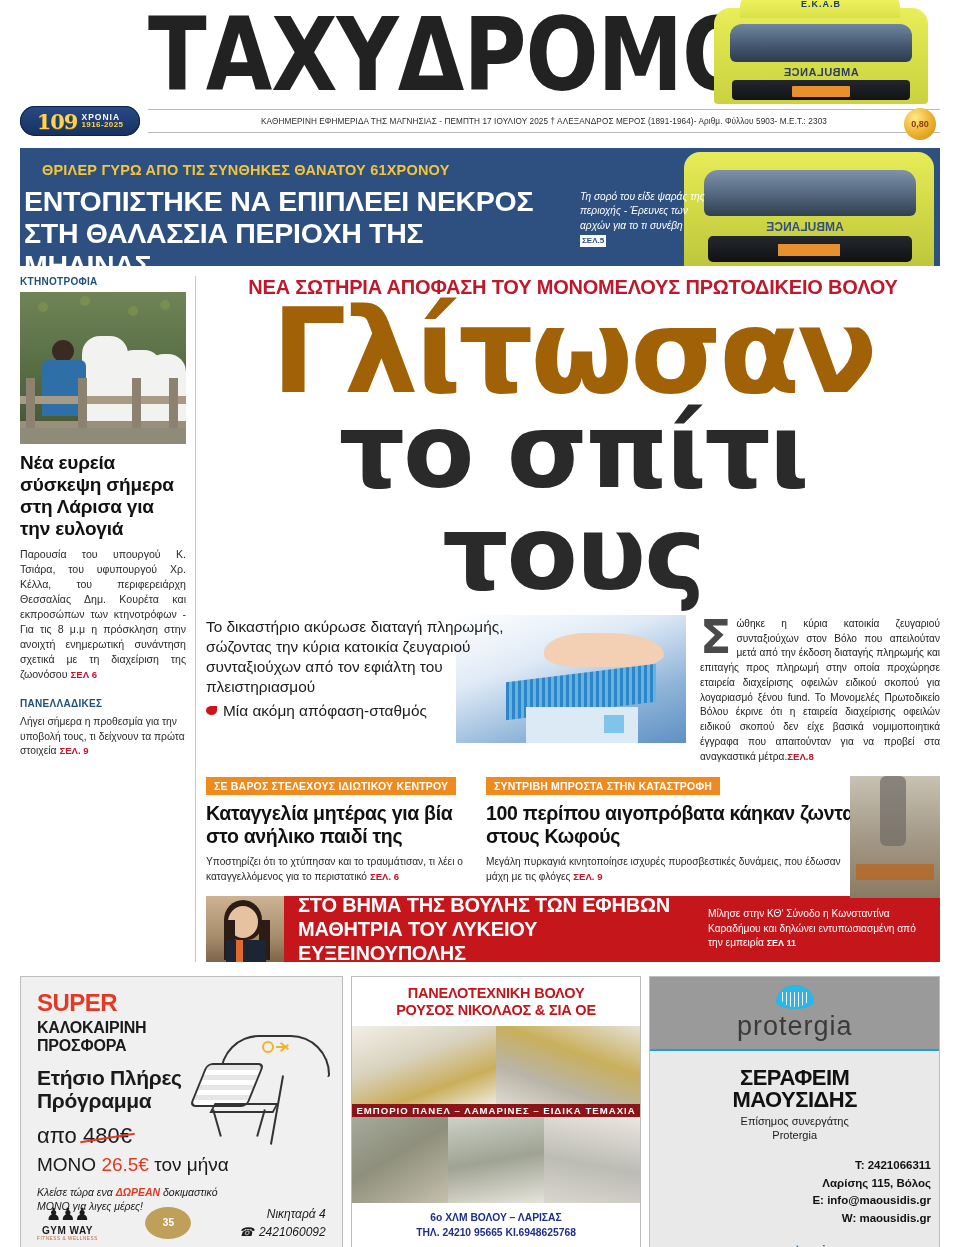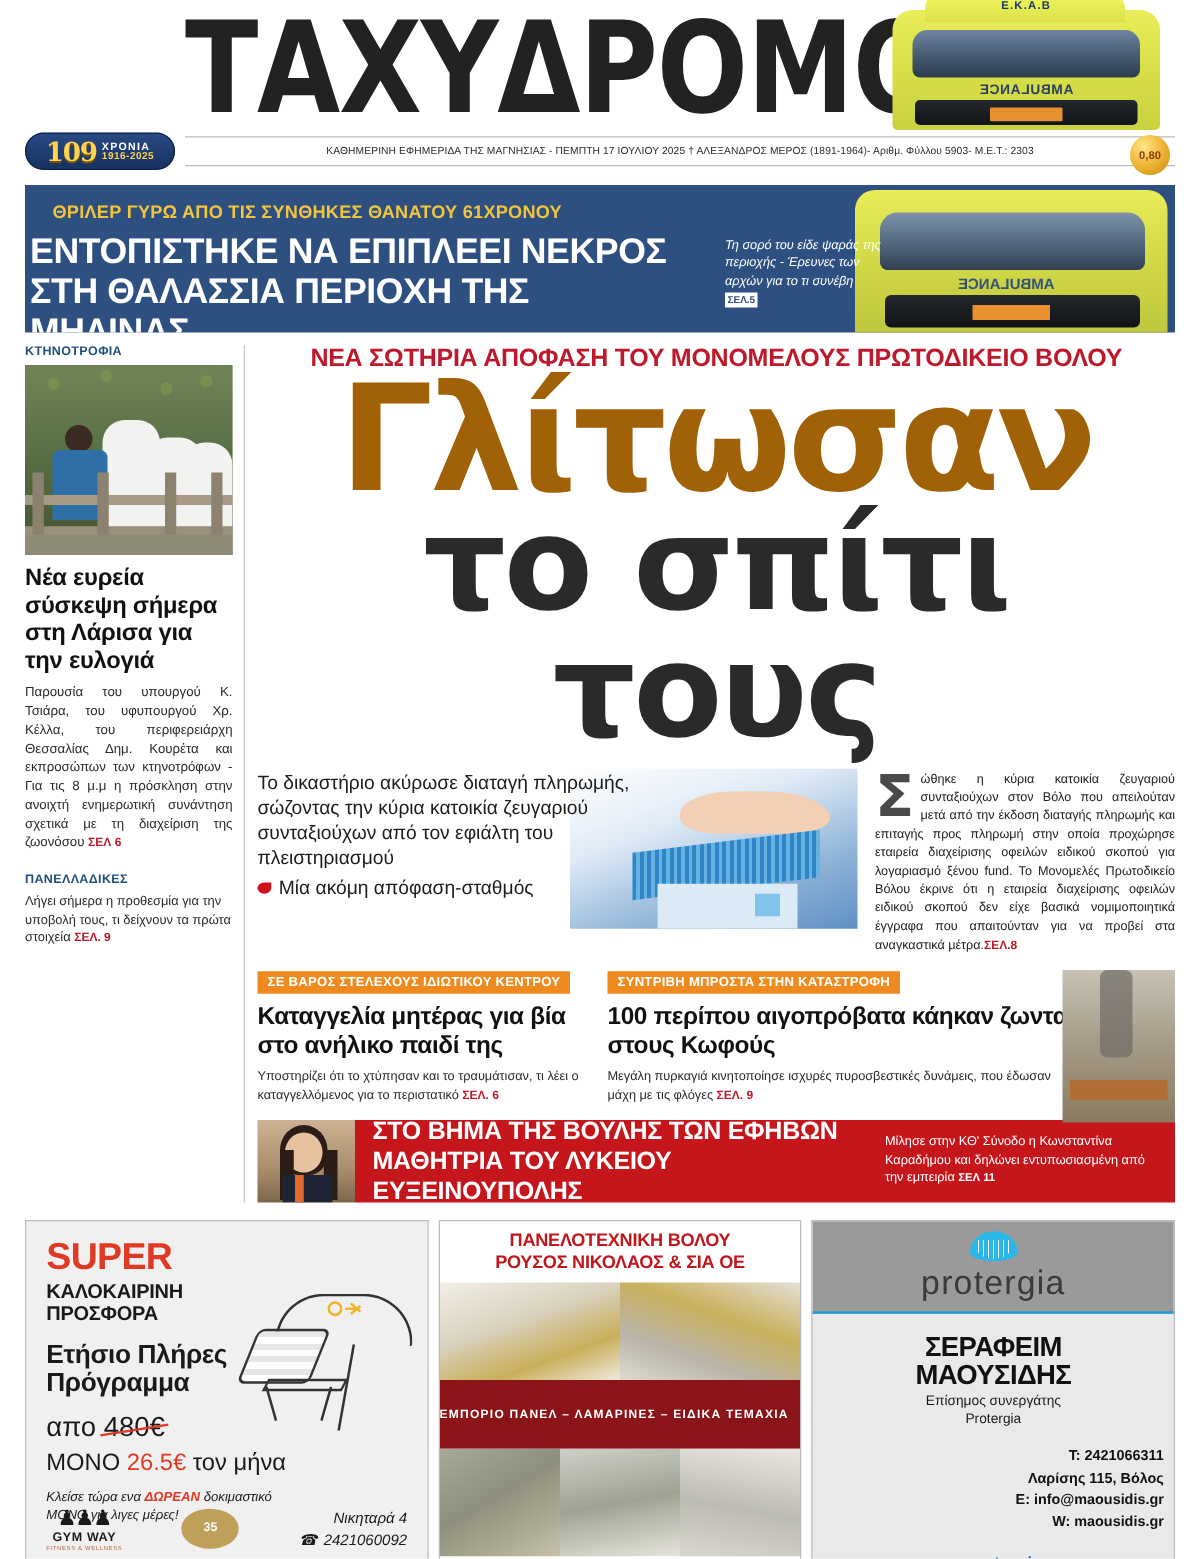--- a/index.html
+++ b/index.html
@@ -178,21 +178,21 @@
   .rb-title { font-size:20px; font-weight:bold; color:#ffffff; line-height:1.2; letter-spacing:-0.2px; flex:1 1 auto; }
   .rb-side { width:218px; flex:0 0 218px; font-size:10.2px; color:#ffffff; line-height:1.45; }
   .rb-side .sel { font-weight:bold; font-size:9px;margin-top:48px; }
 
   
   .ads { display:flex; gap:8px; padding:14px 10px 10px 10px; }
   .ad { flex:1 1 0; border:1px solid #bdbdbd; position:relative; overflow:hidden; height:278px; background:#fff; }
 
   
   .ad1 { background:#f0f0f0; padding:14px 16px; }
-  .ad1-super { font-size:30px; font-weight:bold; color:#e03a24; letter-spacing:-0.5px; line-height:1; }
+  .ad1-super { font-size:24px; font-weight:bold; color:#e03a24; letter-spacing:-0.5px; line-height:1; }
   .ad1-sum { font-size:16px; font-weight:bold; color:#1a1a1a; line-height:1.12; margin-top:4px; letter-spacing:-0.2px; }
   .ad1-prog { font-size:21px; font-weight:bold; color:#1a1a1a; line-height:1.1; margin-top:11px; letter-spacing:-0.3px; }
   .ad1-price { font-size:22px; color:#1a1a1a; margin-top:11px; }
   .ad1-strike { color:#1a1a1a; position:relative; display:inline-block; }
   .ad1-strike:after { content:""; position:absolute; left:-3px; right:-3px; top:52%;
     height:2px; background:#e03a24; transform:rotate(-9deg); }
   .ad1-mono { font-size:19px; margin-top:5px; color:#1a1a1a; }
   .ad1-mono .red { color:#e03a24; }
   .ad1-note { font-size:10.5px; font-style:italic; margin-top:9px; line-height:1.35; color:#1a1a1a; }
   .ad1-note .red { color:#e03a24; font-weight:bold; }
@@ -220,22 +220,22 @@
   .sun-ray { position:absolute; width:10px; height:2px; background:#f0b429; left:20px; top:11px; }
 
   
   .ad2 { background:#ffffff; }
   .ad2-title { text-align:center; font-size:14.5px; font-weight:bold; color:#c0161c; line-height:1.2;
     padding:8px 6px 6px 6px; letter-spacing:-0.2px; }
   .ad2-photos { display:flex; height:78px; }
   .ad2-p { flex:1 1 0; position:relative; overflow:hidden; }
   .p-a { background:linear-gradient(160deg,#f2efe6 0%, #d9d2bf 40%, #c9ae5a 72%, #efeadd 100%); }
   .p-b { background:linear-gradient(200deg,#e4e0d6 0%, #c9b05c 38%, #b9b4a7 70%, #dedacf 100%); }
-  .ad2-strip { background:#8a1418; color:#ffffff; text-align:left; font-size:9.6px; font-weight:bold;
-    letter-spacing:1px; padding:22px 0; }
+  .ad2-strip { background:#8a1418; color:#ffffff; text-align:center; font-size:9.6px; font-weight:bold;
+    letter-spacing:1px; padding:1px 0; }
   .ad2-photos2 { display:flex; height:86px; }
   .p-c { background:linear-gradient(150deg,#a6aa9a 0%, #8e8f7c 45%, #c4c0ad 100%); }
   .p-d { background:linear-gradient(170deg,#cdd1c7 0%, #9fa393 50%, #e6e4db 100%); }
   .p-e { background:linear-gradient(190deg,#e9e7e0 0%, #bdbcb4 55%, #d8d6cd 100%); }
   .ad2-foot { text-align:center; font-size:10.3px; font-weight:bold; color:#1d2f8a; line-height:1.45; padding:8px 4px; }
 
   
   .ad3 { background:#e9e9e9; }
   .ad3-top { height:74px; background:#9a9a9a; display:flex; flex-direction:column;
     align-items:center; justify-content:center; border-bottom:2px solid #1f9fd8; }

